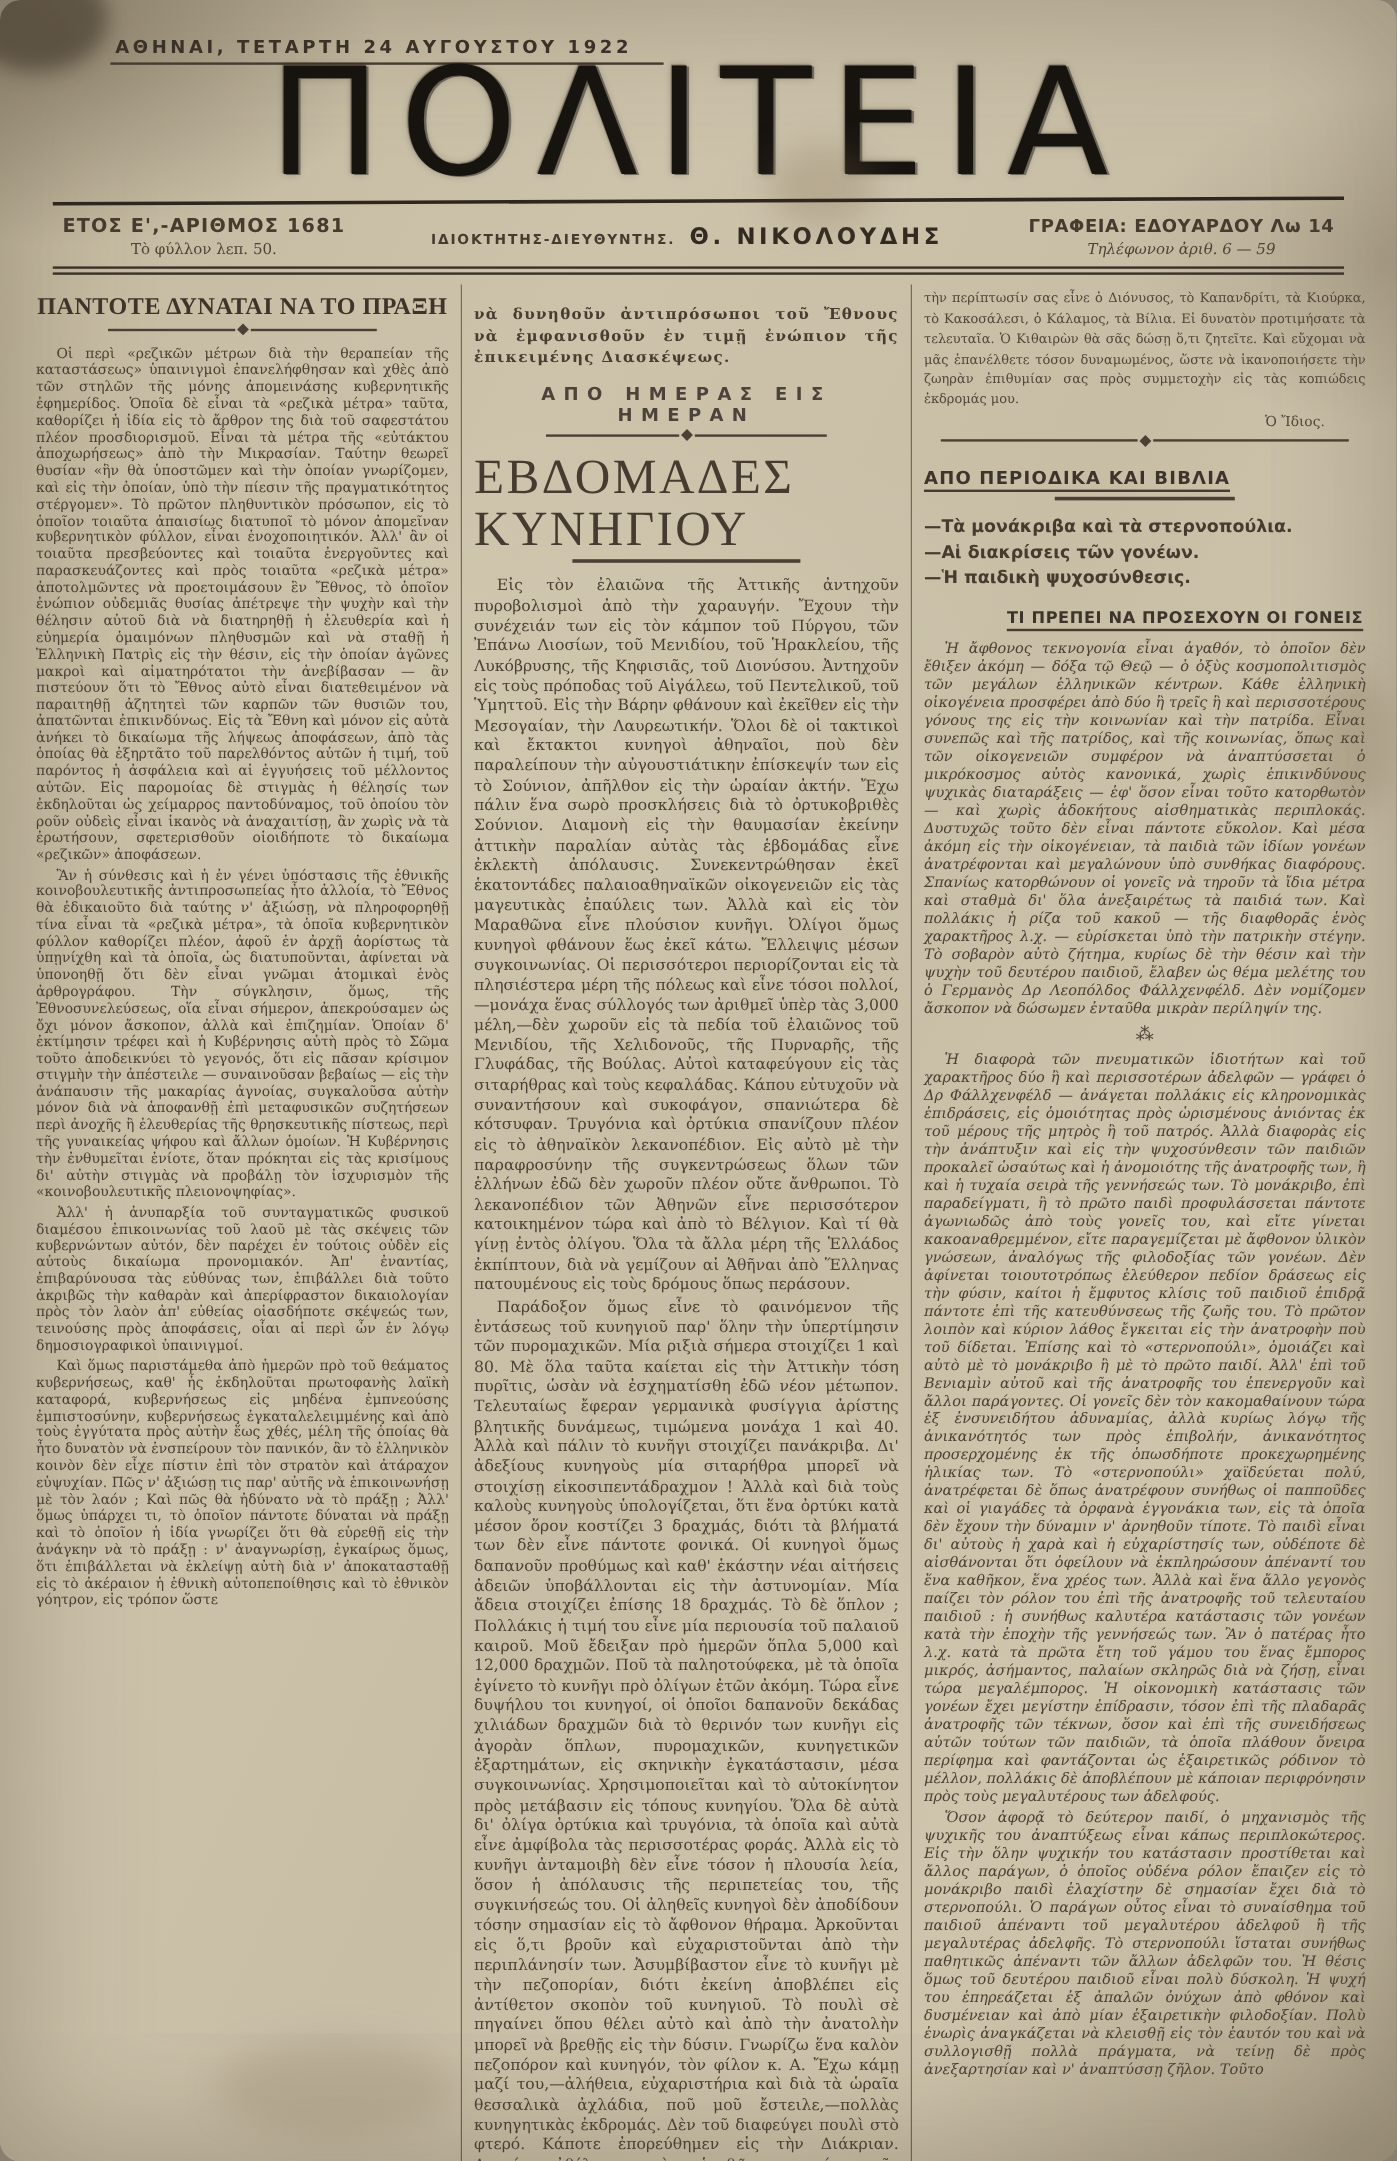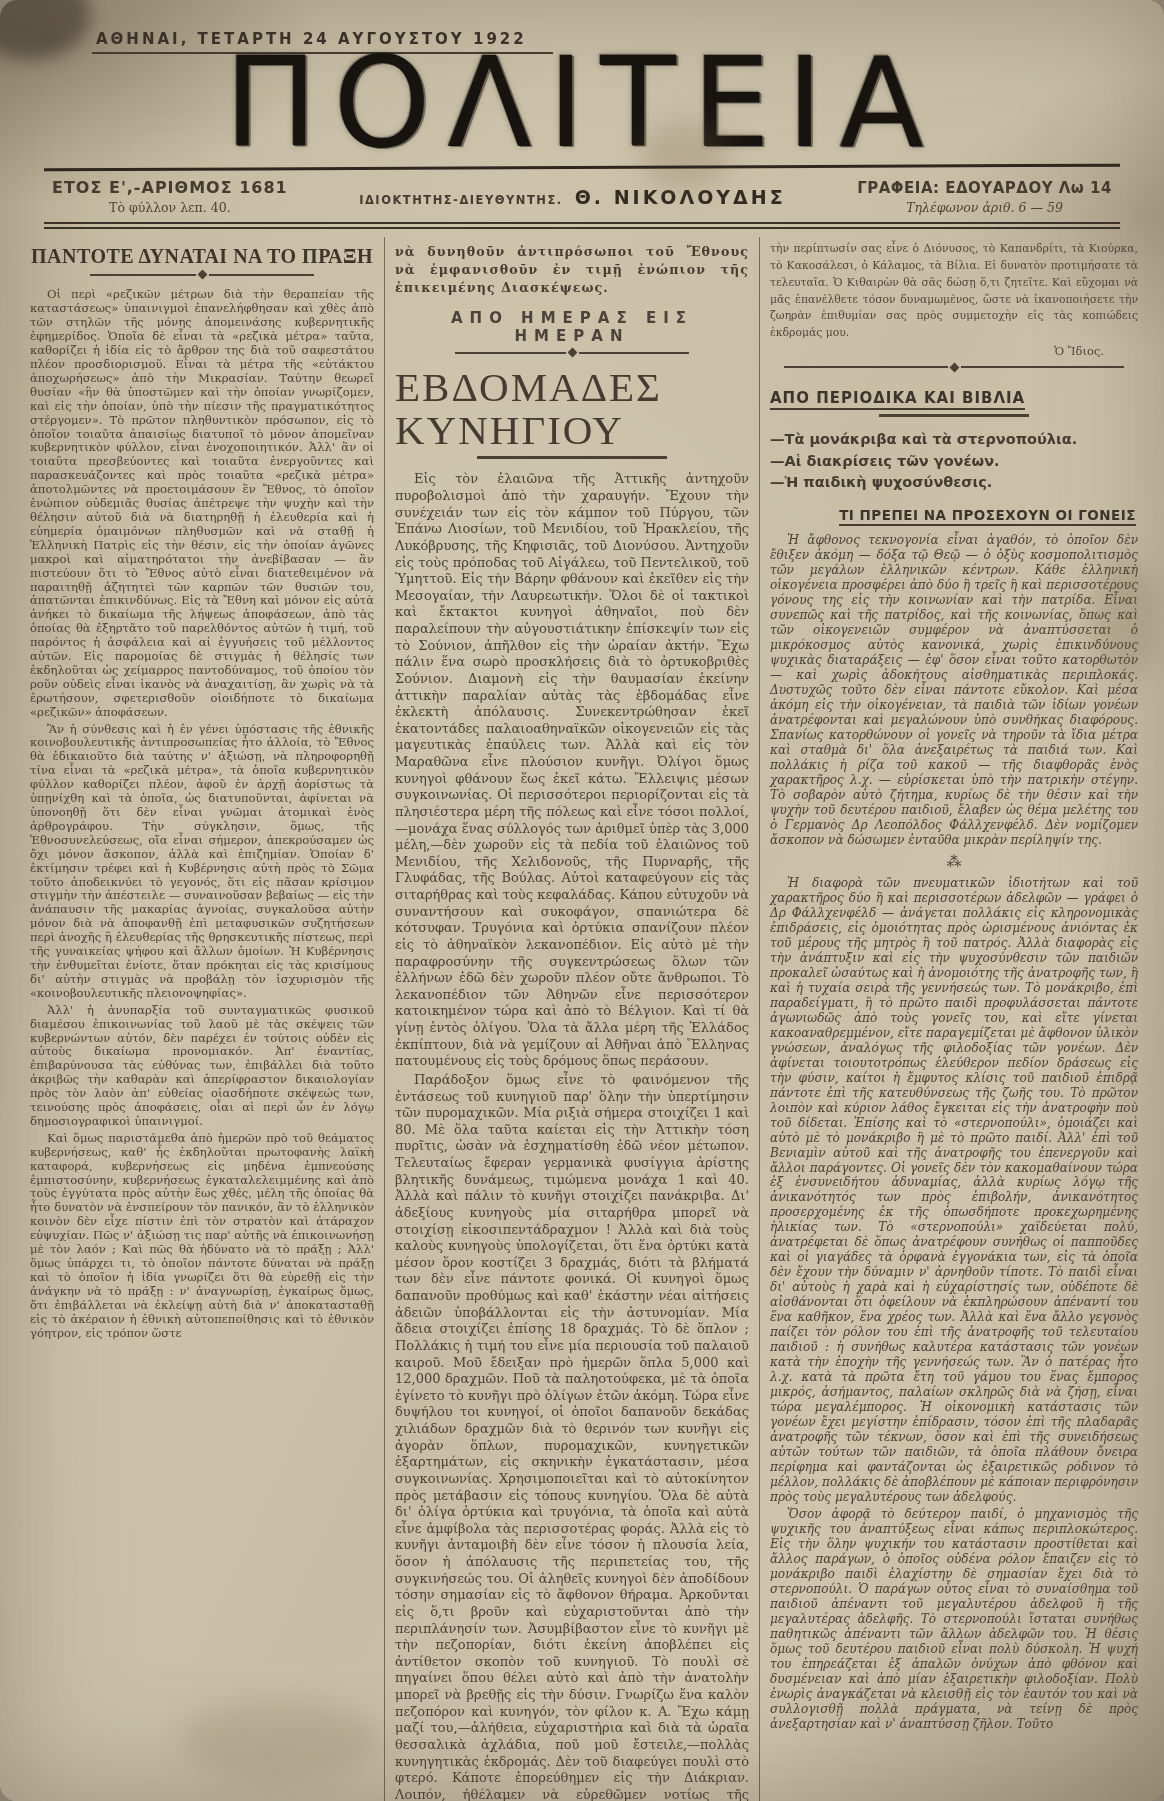--- a/index.html
+++ b/index.html
@@ -65,21 +65,21 @@
   .rule-diamond::before,.rule-diamond::after{content:"";flex:1;height:1.8px;background:#4a4036;}
   .rule-diamond .dmd{width:7px;height:7px;background:#4a4036;transform:rotate(45deg);margin:0 3px;flex:none;}
   .rule-diamond.wide{margin:6px 14px 8px;}
 
   .col1 p.body{
     font-family:"DejaVu Serif",serif;font-size:11.6px;line-height:1.2;
     text-align:justify;text-indent:17px;margin:0 0 3px;color:#4a4034;
   }
   .lead2{
     font-family:"DejaVu Serif",serif;font-weight:700;font-size:12.6px;line-height:1.4;
-    letter-spacing:1.1px;text-align:justify;margin:6px 0 0;color:#473d31;
+    letter-spacing:1.1px;text-align:justify;margin:16px 0 0;color:#473d31;
   }
   .kicker2{
     text-align:center;font-family:"DejaVu Sans",sans-serif;font-weight:700;
     font-size:15px;letter-spacing:7px;margin:13px 0 0;color:#4c433a;
   }
   .headline2{
     font-family:"Liberation Serif","DejaVu Serif",serif;font-weight:400;
     font-size:41px;letter-spacing:2px;color:#453b30;
     margin:4px 0 0;line-height:1.05;
   }
@@ -133,21 +133,21 @@
   <div class="dateline-row">
     <span class="dateline">ΑΘΗΝΑΙ, ΤΕΤΑΡΤΗ 24 ΑΥΓΟΥΣΤΟΥ 1922</span>
   </div>
 
   <div class="masthead">ΠΟΛΙΤΕΙΑ</div>
   <div class="masthead-rule"></div>
 
   <div class="info-row">
     <div class="info-cell">
       <div class="issue-line1">ΕΤΟΣ Ε',-ΑΡΙΘΜΟΣ 1681</div>
-      <div class="issue-line2">Τὸ φύλλον λεπ. 40.</div>
+      <div class="issue-line2">Τὸ φύλλον λεπ. 50.</div>
     </div>
     <div class="director">
       <span class="director-label">ΙΔΙΟΚΤΗΤΗΣ-ΔΙΕΥΘΥΝΤΗΣ.</span>
       <span class="director-name">Θ. ΝΙΚΟΛΟΥΔΗΣ</span>
     </div>
     <div class="info-cell">
       <div class="offices-line1">ΓΡΑΦΕΙΑ: ΕΔΟΥΑΡΔΟΥ Λω 14</div>
       <div class="offices-line2">Τηλέφωνον ἀριθ. 6 — 59</div>
     </div>
   </div>

